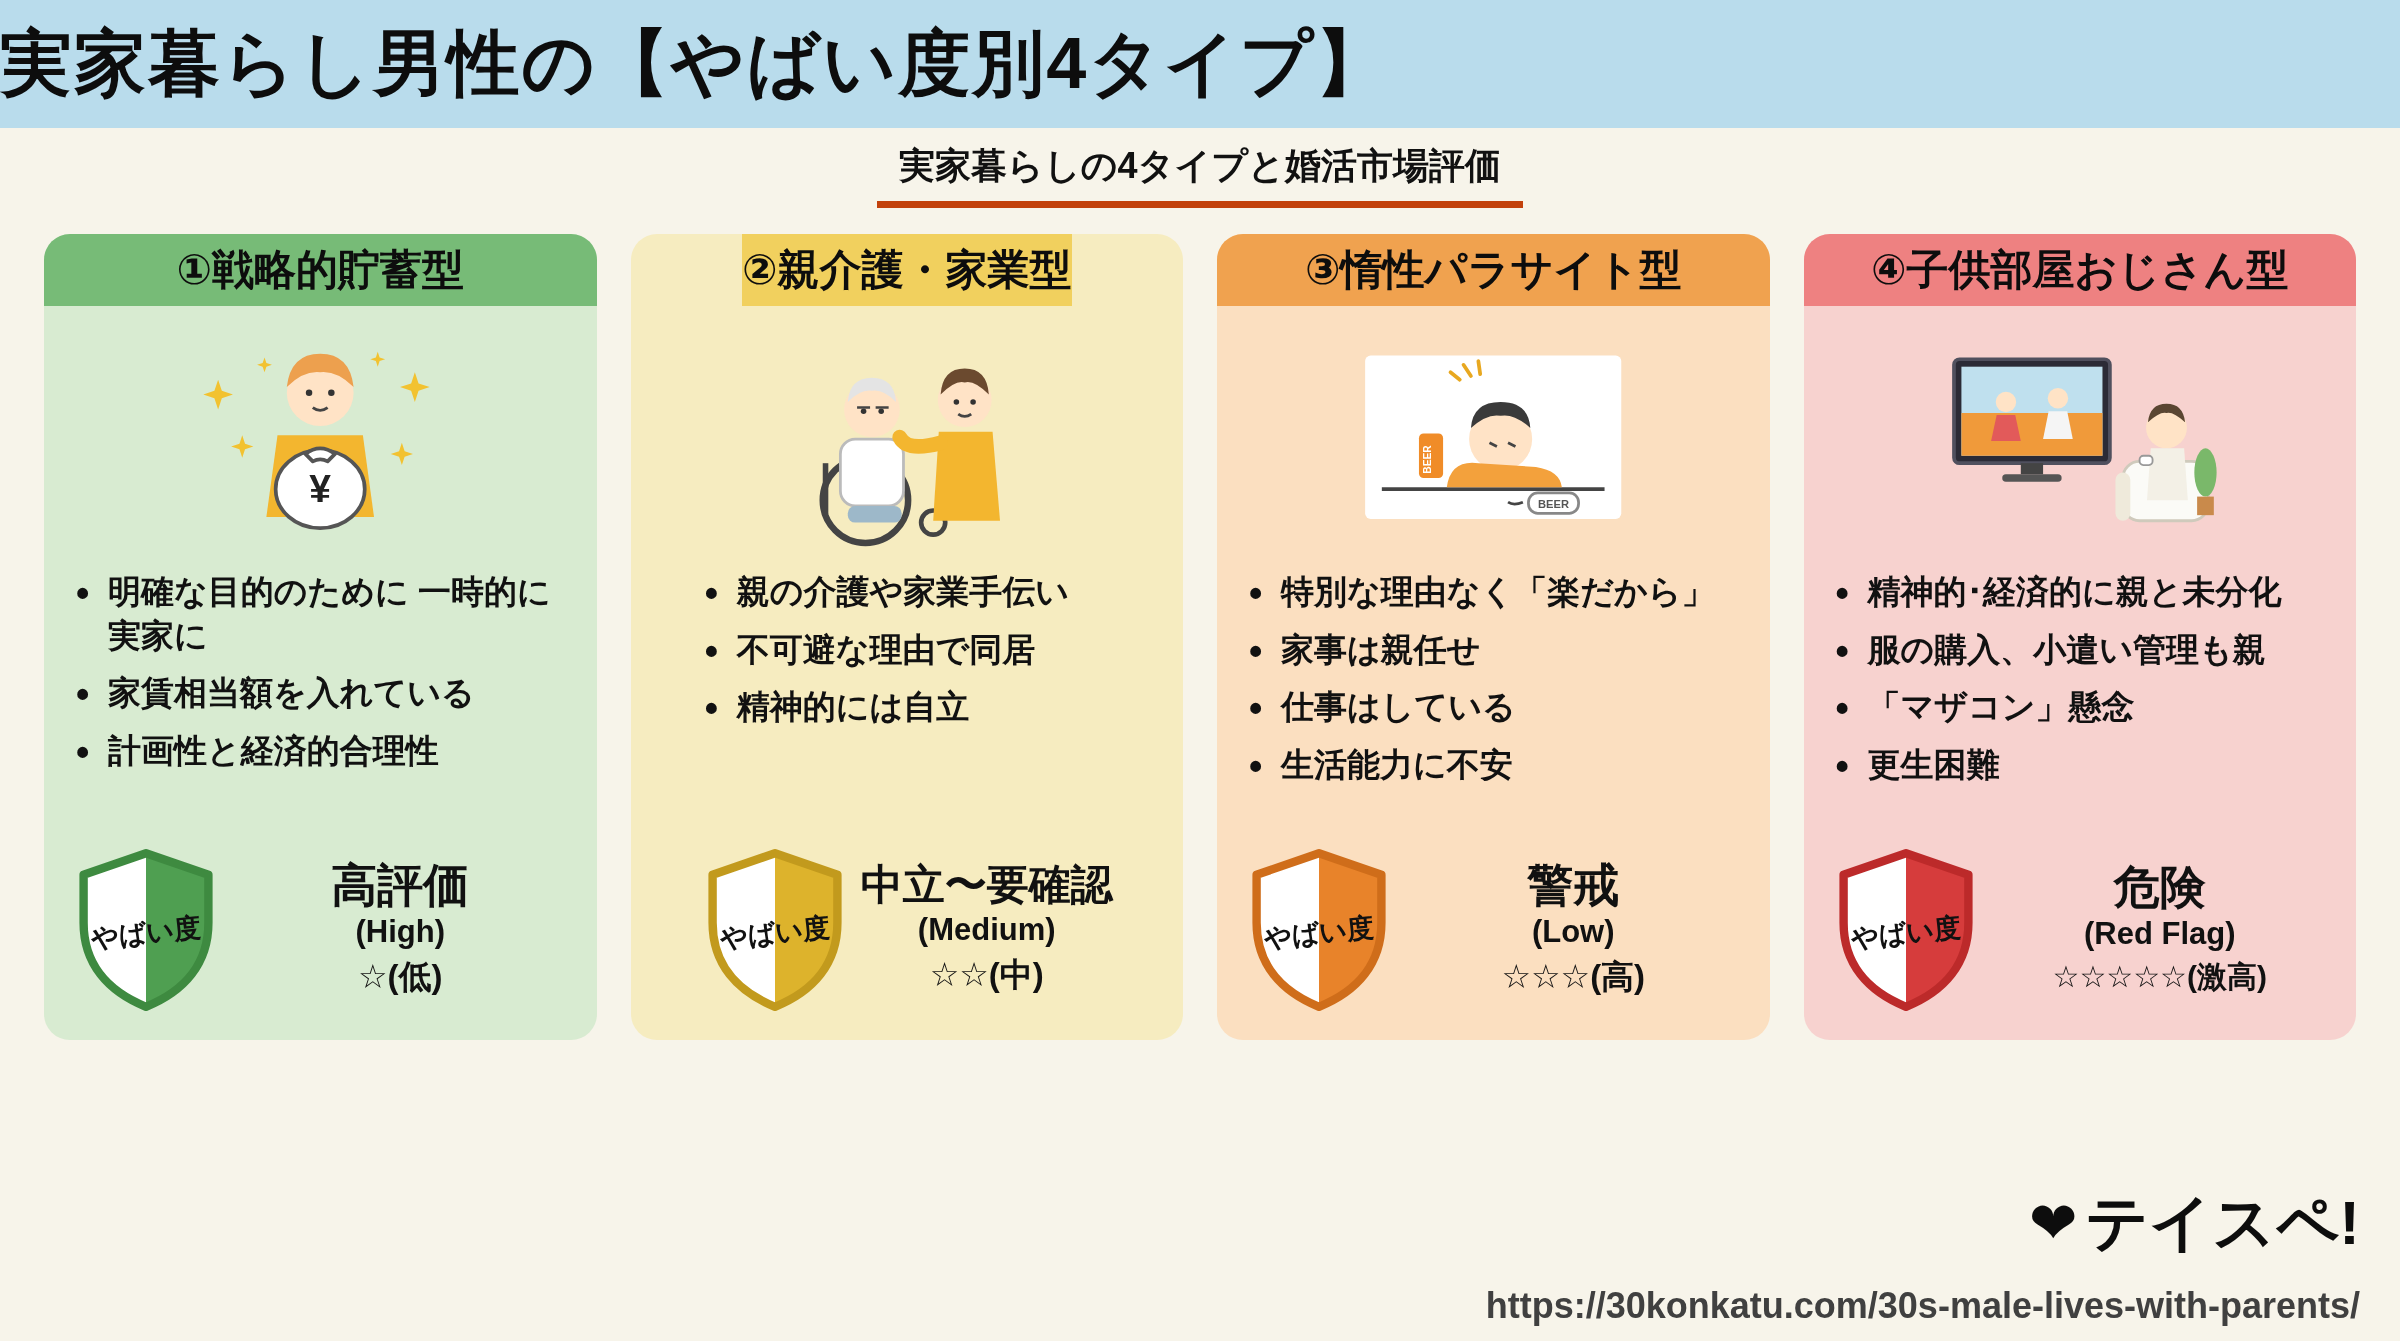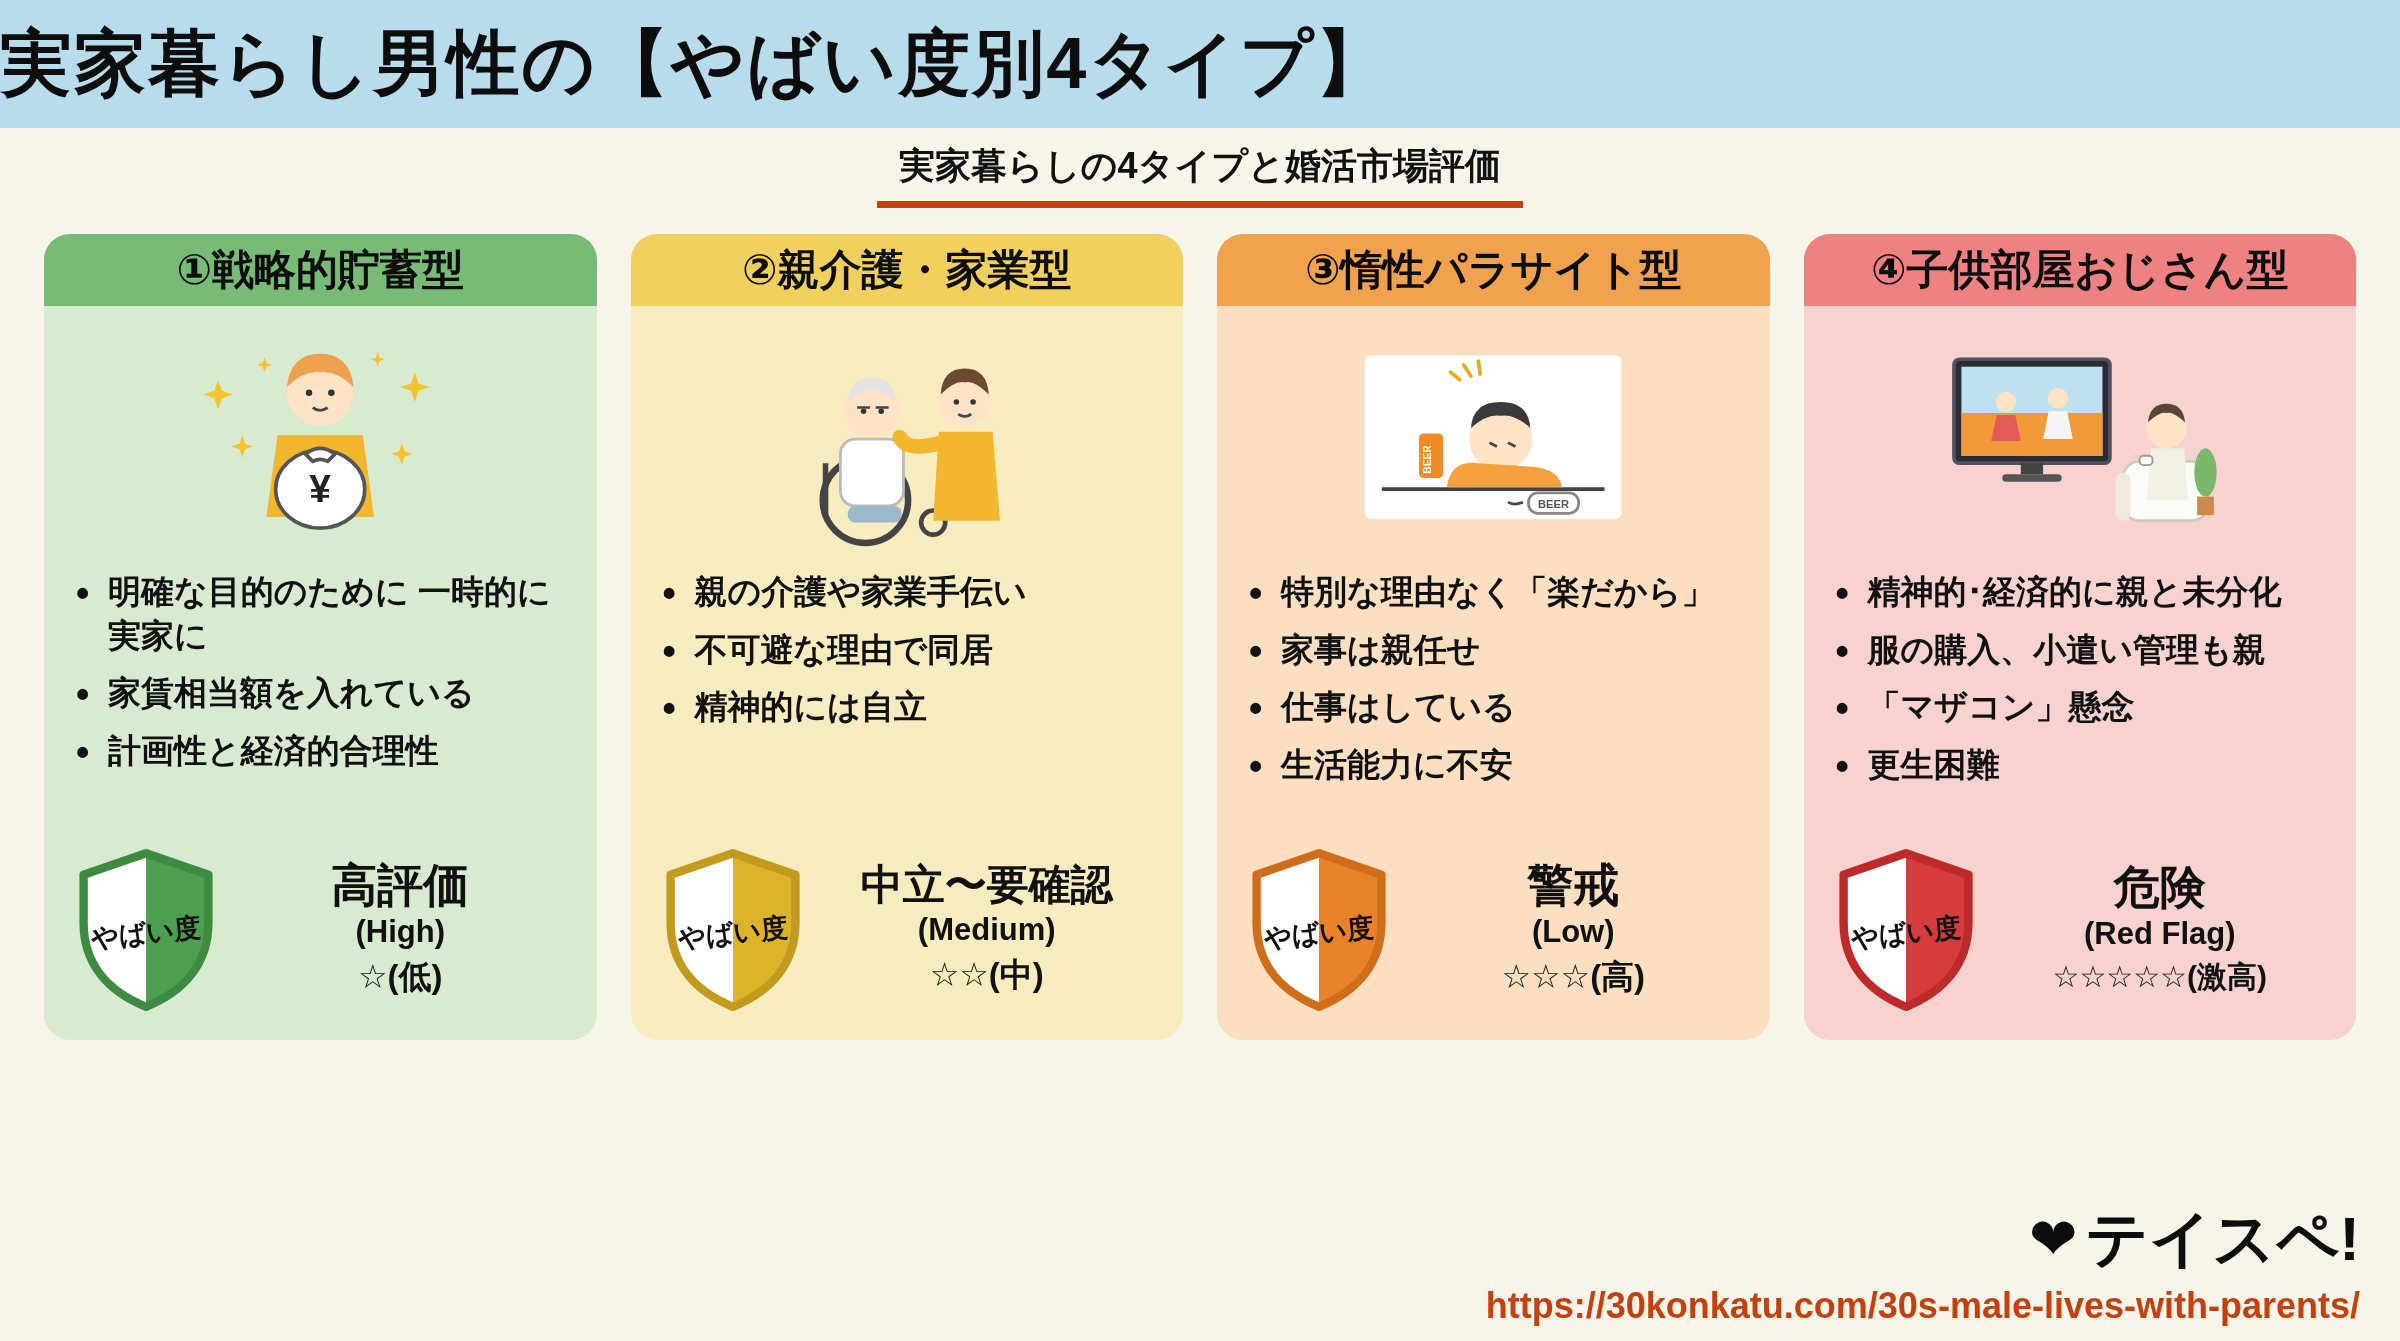--- a/index.html
+++ b/index.html
@@ -43,21 +43,21 @@
   .card-header {
     height:72px; flex:0 0 auto;
     display:flex; align-items:center; justify-content:center;
     font-size:42px; font-weight:900; color:#0d0d0d;
   }
   .card-body {
     flex:1; display:flex; flex-direction:column;
     padding:10px 24px 0;
   }
   .c1 { background:#d8ebd1; } .c1 .card-header { background:#77bb77; }
-  .c2 { background:#f6ecc0; } .c2 .card-header { background:#f1d05e; }
+  .c2 { background:#f6ecc0;align-items:center; } .c2 .card-header { background:#f1d05e; }
   .c3 { background:#fbdfc0; } .c3 .card-header { background:#f0a24f; }
   .c4 { background:#f7d2cf; } .c4 .card-header { background:#ee8181; }
 
   .illu {
     height:248px; flex:0 0 auto;
     display:flex; align-items:center; justify-content:center;
   }
   .illu svg { height:232px; }
 
   .bullets { list-style:none; font-size:33px; font-weight:700; padding:6px 4px 0; }
@@ -95,21 +95,21 @@
   .rating-en { font-size:31px; font-weight:700; margin-top:3px; }
   .rating-stars { font-size:33px; font-weight:700; margin-top:5px; white-space:nowrap; }
 
   
   .footer { position:absolute; right:40px; bottom:14px; text-align:right; }
   .logo {
     display:flex; align-items:center; justify-content:flex-end; gap:8px;
     font-size:62px; font-weight:900; color:#0d0d0d;
   }
   .heart { font-size:58px; line-height:1; }
-  .url { font-size:36px; font-weight:600; margin-top:4px; color:#c2410c; }
+  .url { font-size:36px; font-weight:600; margin-top:20px; color:#404040; }
 
   
   .ln { stroke:#444; fill:none; }
 </style>
 </head>
 <body>
 
 <header class="topbar">
   <h1>実家暮らし男性の【やばい度別4タイプ】</h1>
 </header>

